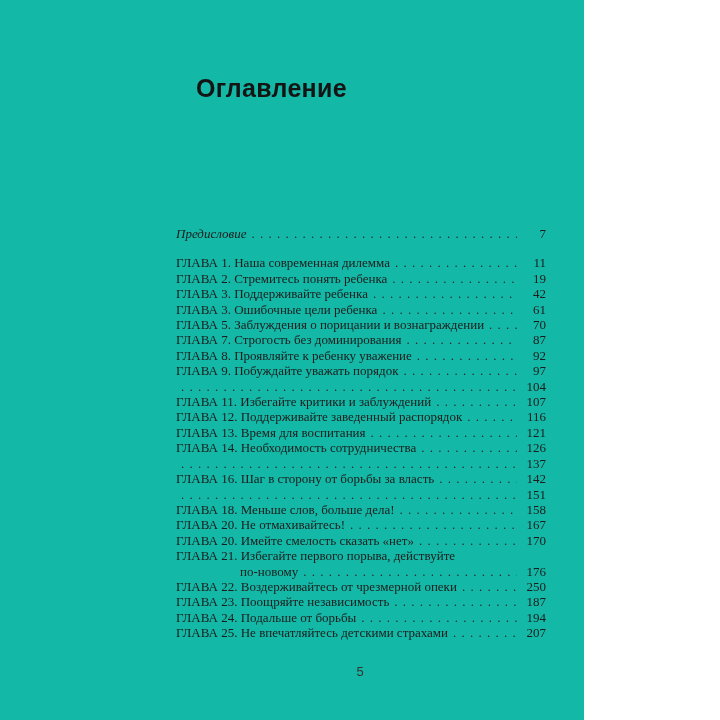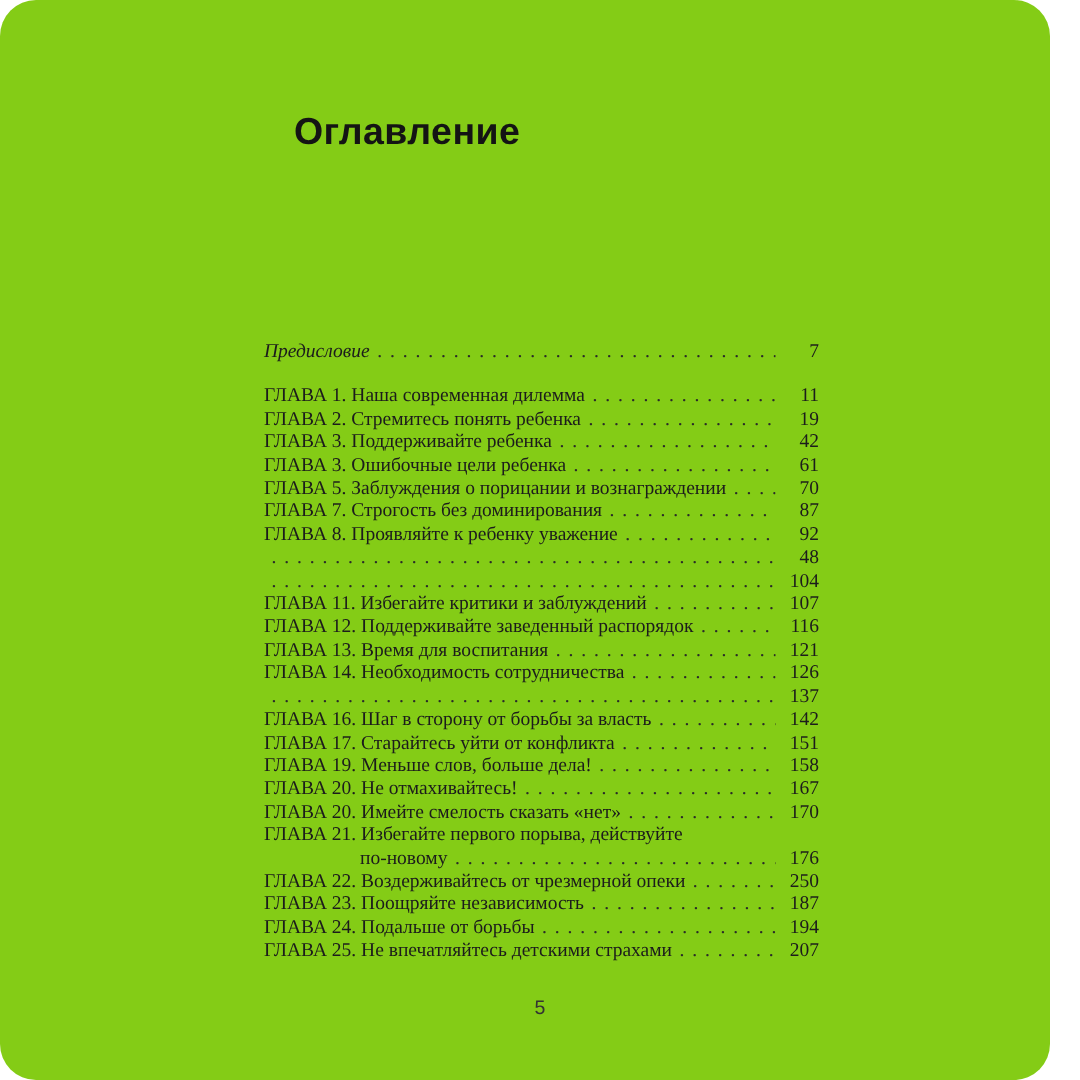--- a/index.html
+++ b/index.html
@@ -2,27 +2,26 @@
 <html><head>
 <meta charset="utf-8">
 <style>
   html, body {
     margin: 0;
     padding: 0;
     background: #ffffff;
   }
   .sheet {
     position: relative;
-    width: 700px;
+    width: 584px;
     height: 720px;
-    background: #84cc16;
+    background: #14b8a6;
     color: #1c1c1c;
     font-family: "Liberation Serif", serif;
     overflow: hidden;
-    border-radius: 24px;
   }
   .toc-title {
     position: absolute;
     left: 196px;
     top: 57px;
     font-family: "Liberation Sans", sans-serif;
     font-weight: 700;
     font-size: 25px;
     letter-spacing: 0.3px;
     color: #141414;
@@ -121,22 +120,23 @@
         <span class="label">ГЛАВА 7. Строгость без доминирования</span>
         <span class="dots"></span>
         <span class="page-num">87</span>
       </div>
       <div class="toc-line">
         <span class="label">ГЛАВА 8. Проявляйте к ребенку уважение</span>
         <span class="dots"></span>
         <span class="page-num">92</span>
       </div>
       <div class="toc-line">
-        <span class="dots"></span>
-        <span class="page-num">48</span>
+        <span class="label">ГЛАВА 9. Побуждайте уважать порядок</span>
+        <span class="dots"></span>
+        <span class="page-num">97</span>
       </div>
       <div class="toc-line">
         <span class="dots"></span>
         <span class="page-num">104</span>
       </div>
       <div class="toc-line">
         <span class="label">ГЛАВА 11. Избегайте критики и заблуждений</span>
         <span class="dots"></span>
         <span class="page-num">107</span>
       </div>
@@ -158,26 +158,25 @@
       <div class="toc-line">
         <span class="dots"></span>
         <span class="page-num">137</span>
       </div>
       <div class="toc-line">
         <span class="label">ГЛАВА 16. Шаг в сторону от борьбы за власть</span>
         <span class="dots"></span>
         <span class="page-num">142</span>
       </div>
       <div class="toc-line">
-        <span class="label">ГЛАВА 17. Старайтесь уйти от конфликта</span>
         <span class="dots"></span>
         <span class="page-num">151</span>
       </div>
       <div class="toc-line">
-        <span class="label">ГЛАВА 19. Меньше слов, больше дела!</span>
+        <span class="label">ГЛАВА 18. Меньше слов, больше дела!</span>
         <span class="dots"></span>
         <span class="page-num">158</span>
       </div>
       <div class="toc-line">
         <span class="label">ГЛАВА 20. Не отмахивайтесь!</span>
         <span class="dots"></span>
         <span class="page-num">167</span>
       </div>
       <div class="toc-line">
         <span class="label">ГЛАВА 20. Имейте смелость сказать «нет»</span>

